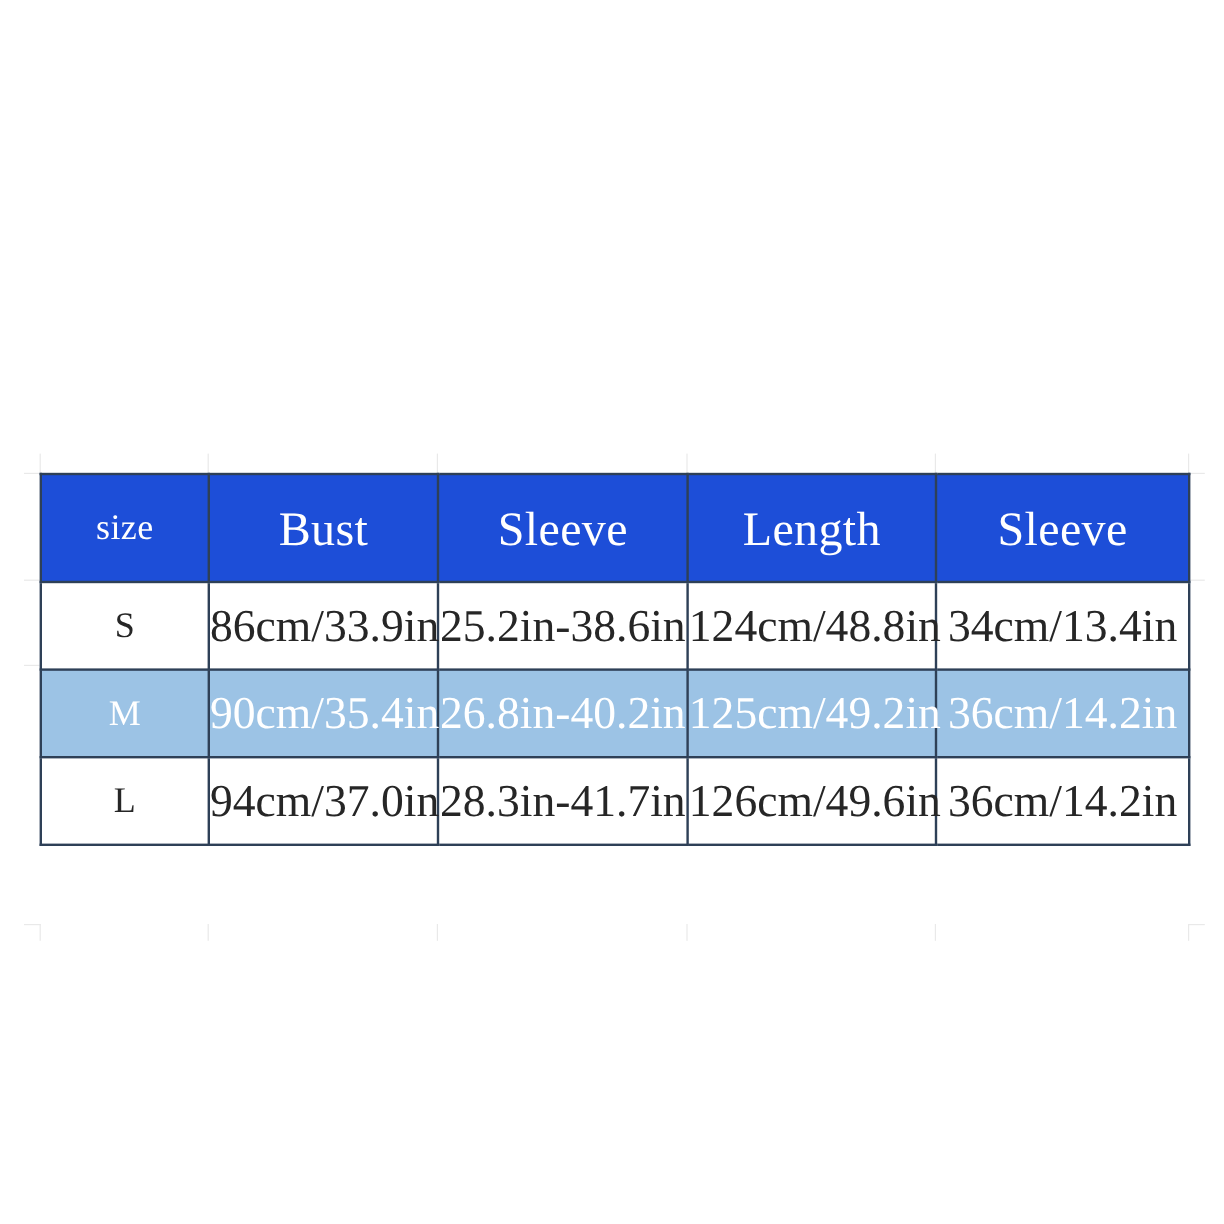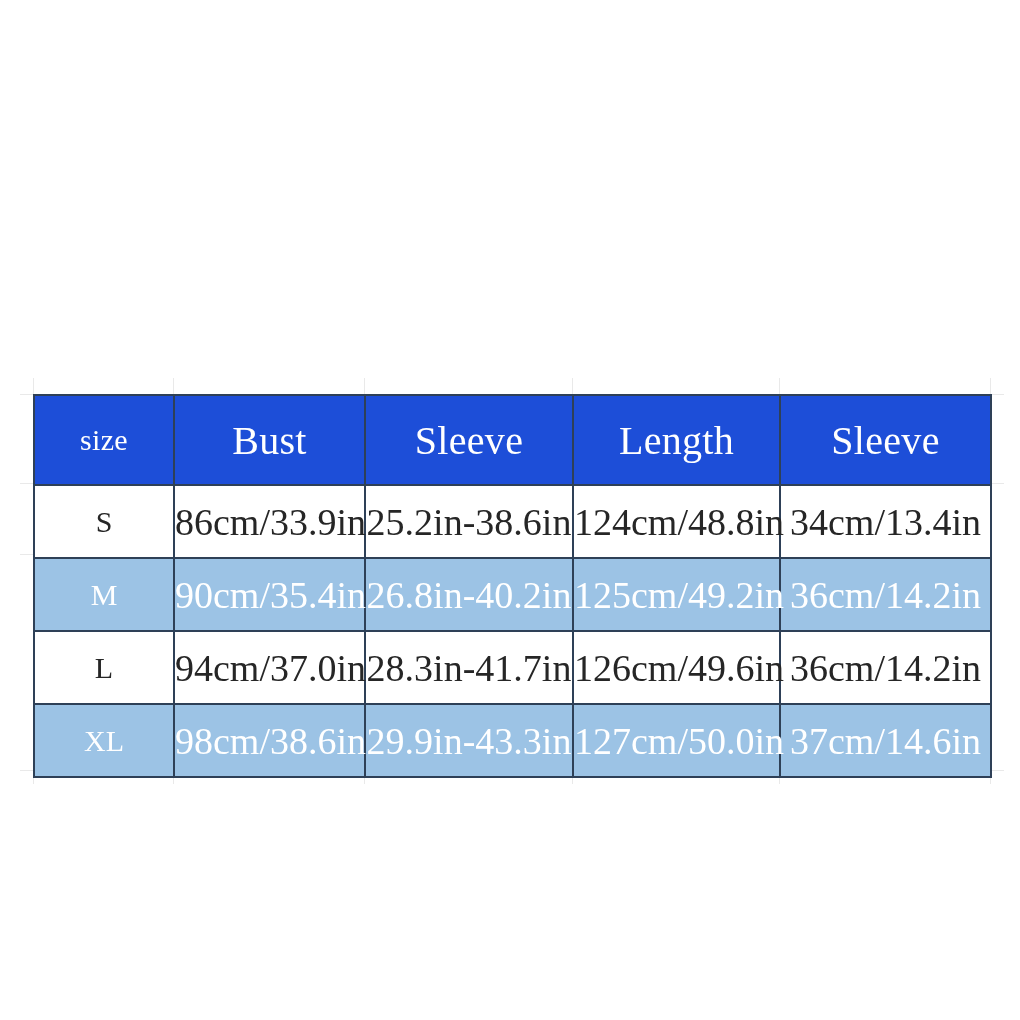--- a/index.html
+++ b/index.html
@@ -165,24 +165,17 @@
           <td class="cell-length">125cm/49.2in</td>
           <td class="cell-sleeve">36cm/14.2in</td>
         </tr>
         <tr class="row-odd">
           <td class="cell-size">L</td>
           <td class="cell-bust">94cm/37.0in</td>
           <td class="cell-waist">28.3in-41.7in</td>
           <td class="cell-length">126cm/49.6in</td>
           <td class="cell-sleeve">36cm/14.2in</td>
         </tr>
-        <tr class="row-even">
-          <td class="cell-size">XL</td>
-          <td class="cell-bust">98cm/38.6in</td>
-          <td class="cell-waist">29.9in-43.3in</td>
-          <td class="cell-length">127cm/50.0in</td>
-          <td class="cell-sleeve">37cm/14.6in</td>
-        </tr>
       </tbody>
     </table>
   </div>
 
 </div>
 
 </body></html>

